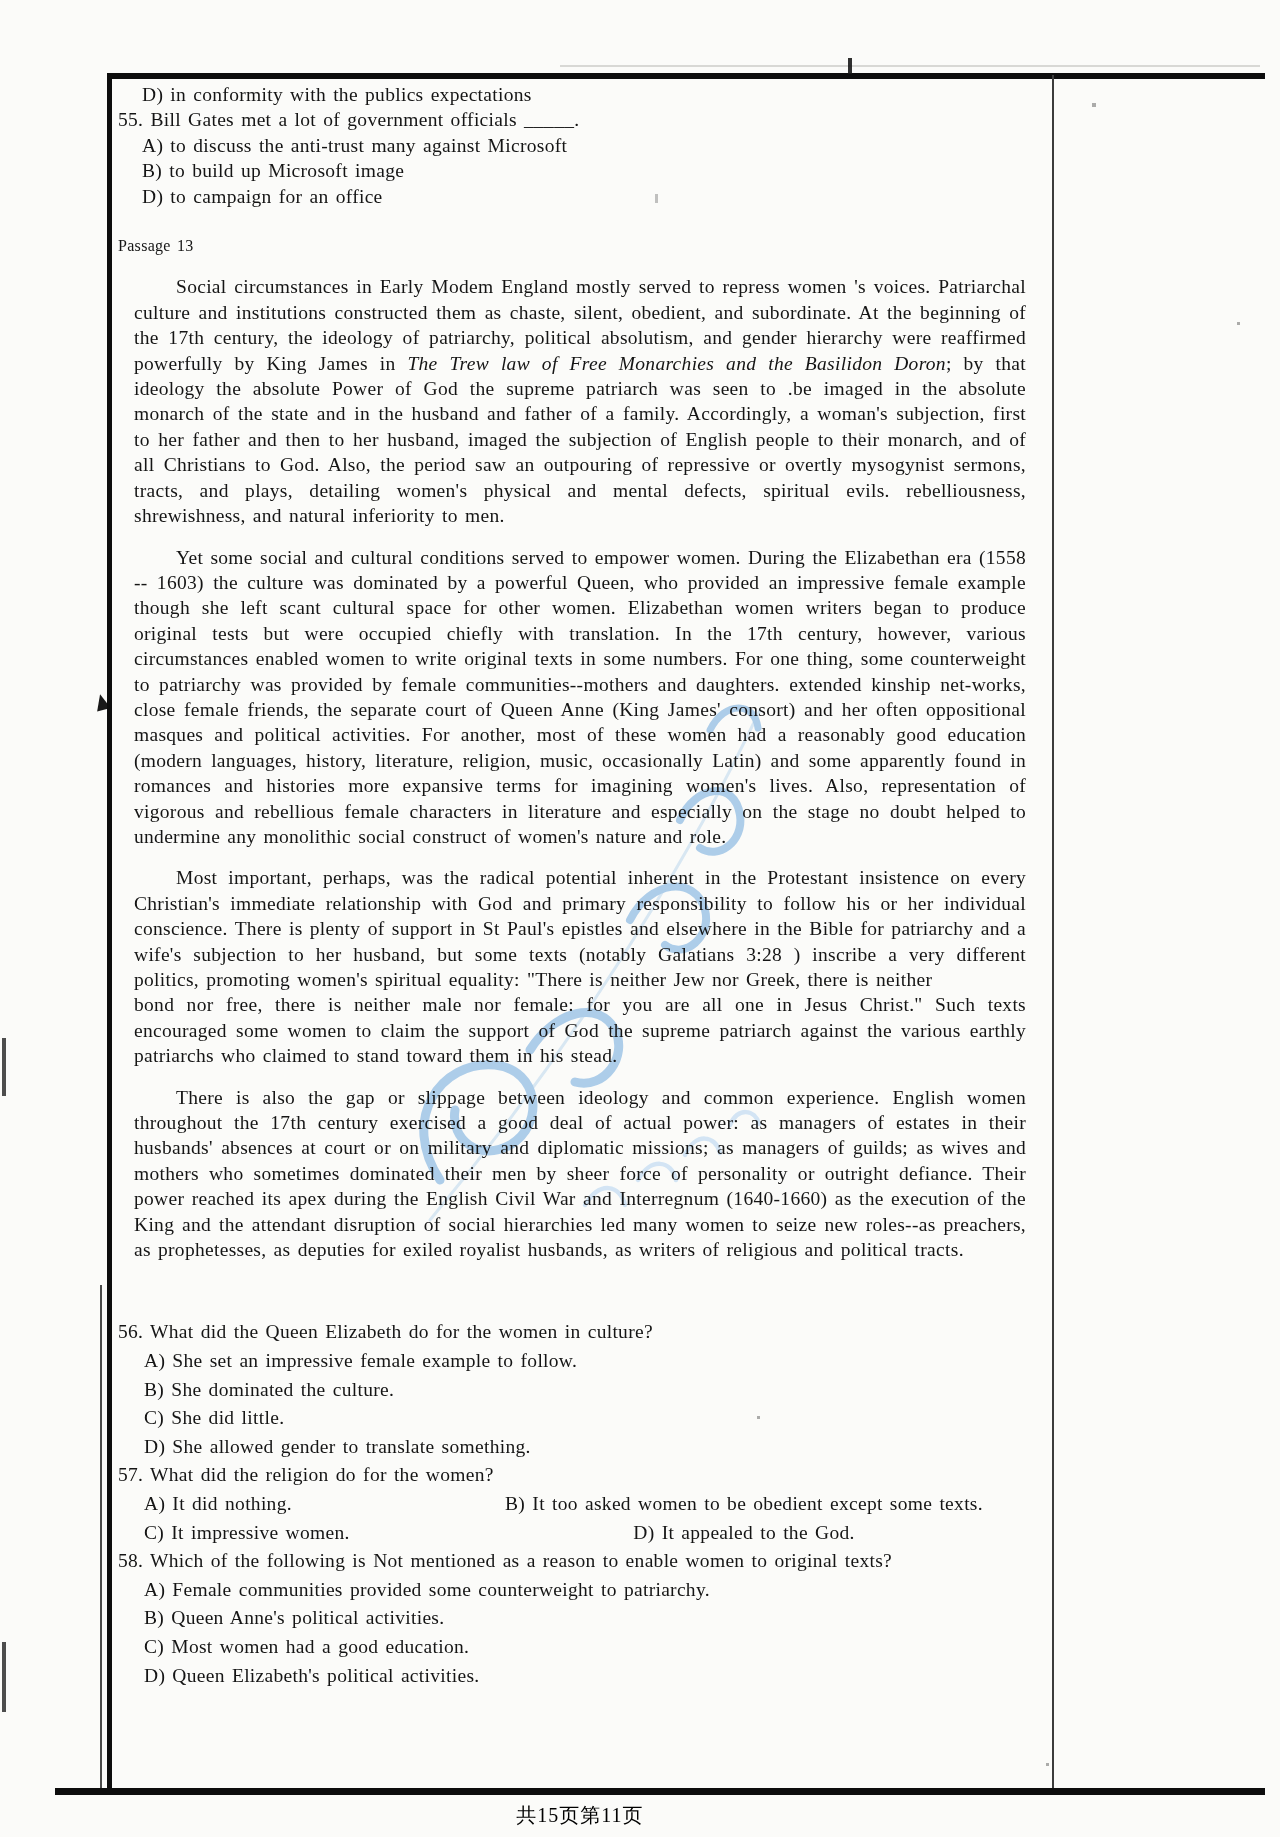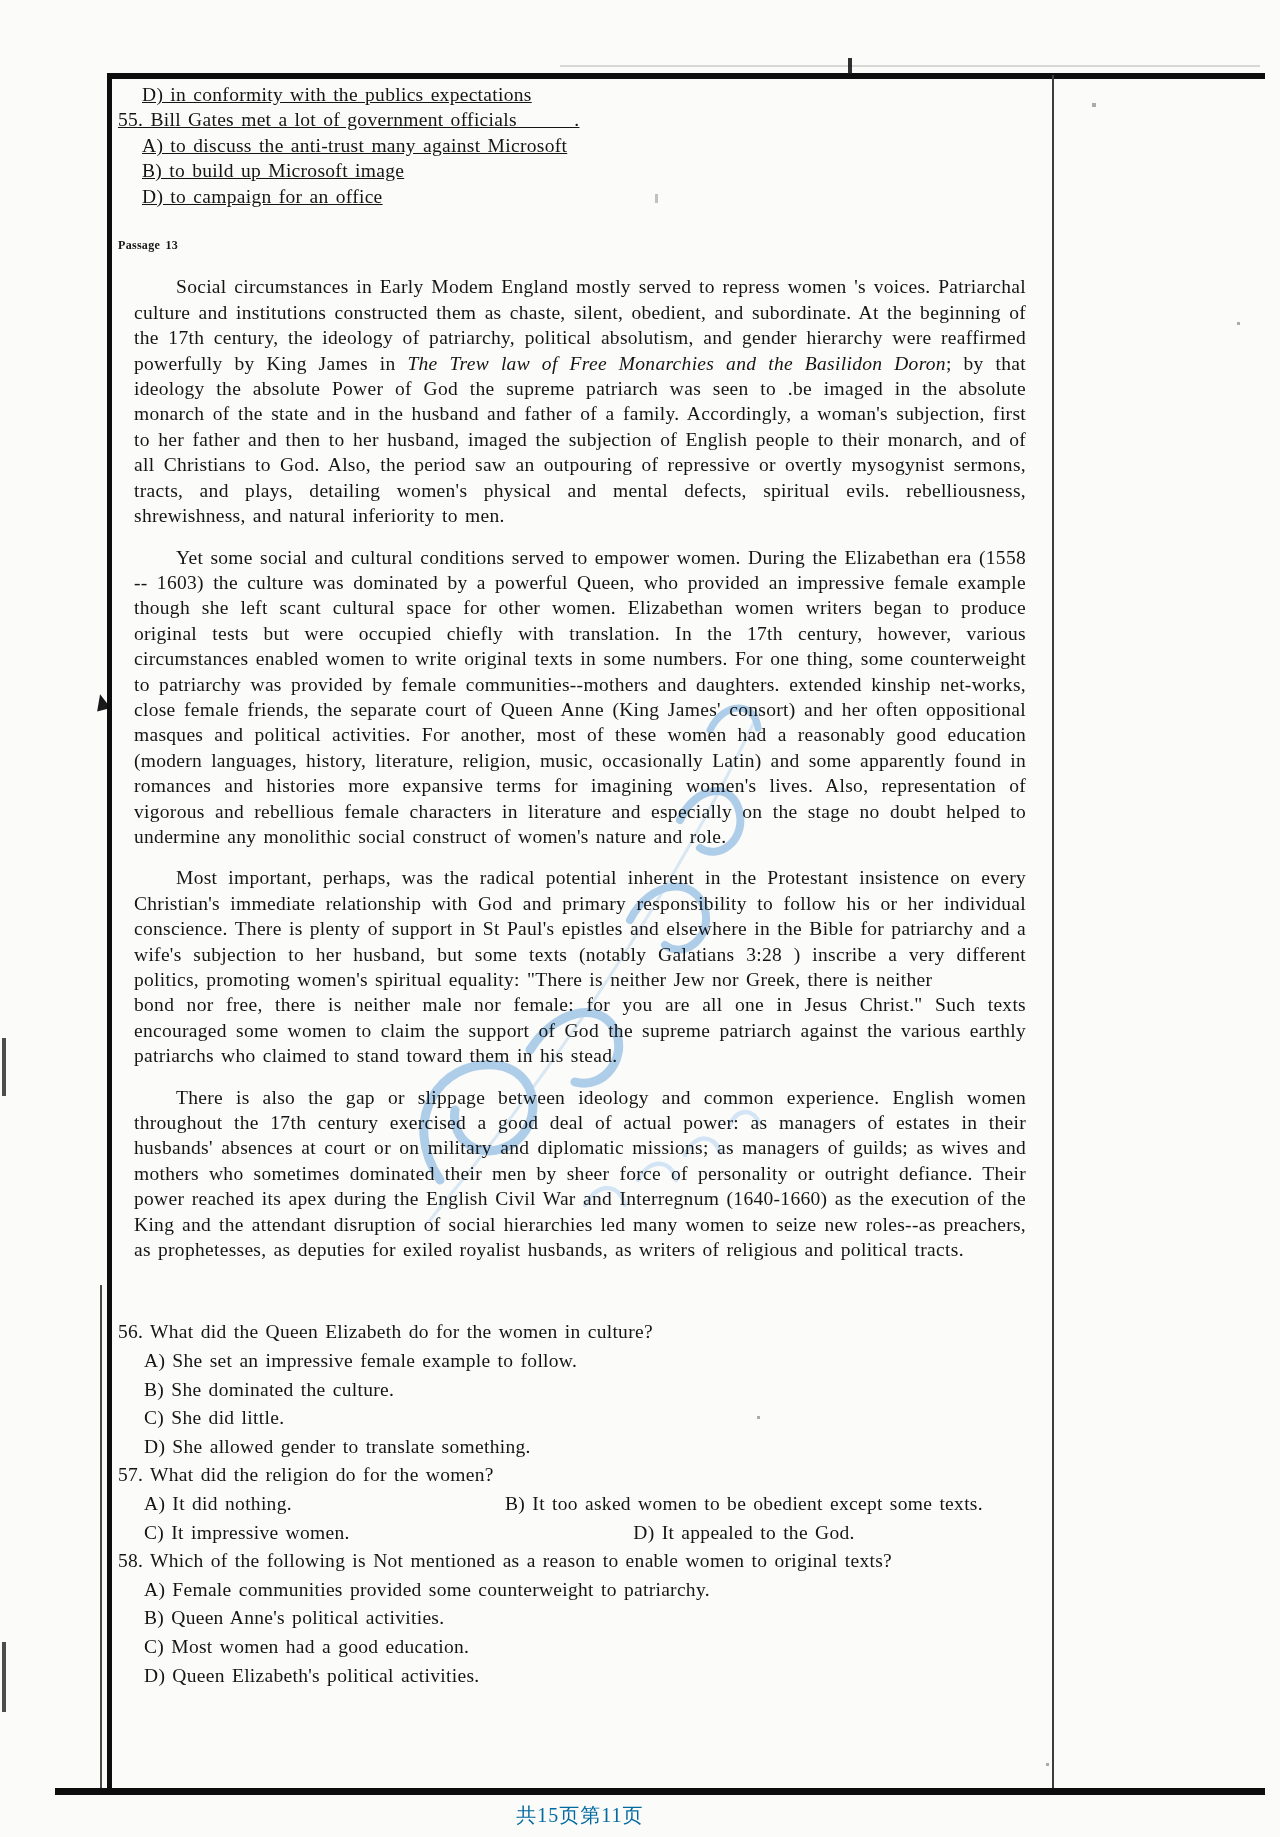--- a/index.html
+++ b/index.html
@@ -17,34 +17,34 @@
   .rule-left-double{left:100px;top:1285px;width:2px;height:505px;background:#2c2c2c;opacity:.85;}
   .rule-right{left:1052px;top:75px;width:2px;height:1715px;background:#3c3c3c;}
   .rule-bottom{left:55px;top:1788px;width:1210px;height:7px;}
 
   
   .content{
     position:absolute;left:118px;top:82px;width:924px;
     font-size:19.5px;line-height:25.4px;
     letter-spacing:0.3px;word-spacing:2px;
   }
-  .topline{white-space:nowrap;text-decoration:underline;}
+  .topline{white-space:nowrap;}
   .opt-indent{padding-left:24px;}
-  .passage-heading{font-weight:bold;font-size:12px;margin:24px 0 2px 0;}
+  .passage-heading{font-weight:normal;font-size:16px;margin:24px 0 2px 0;}
   .para{margin:16px;text-align:justify;text-indent:42px;}
   .questions{margin-top:56px;line-height:28.6px;}
   .q-opt{padding-left:26px;}
   .q57-row{display:flex;gap:16px;}
   .q57-left{width:286px;padding-left:26px;flex:0 0 auto;}
   .q57-right{flex:1 1 auto;text-align:center;}
 
   
   .footer{
     position:absolute;left:0;top:1802px;width:1160px;
-    text-align:center;font-size:20px;color:#0369a1;letter-spacing:1px;
+    text-align:center;font-size:20px;color:#000000;letter-spacing:1px;
   }
 
   
   .watermark{position:absolute;left:380px;top:620px;width:400px;height:620px;pointer-events:none;}
 
   
   .speck{position:absolute;background:#6a6a6a;opacity:.55;}
   .arrow-mark{
     position:absolute;left:95px;top:694px;width:0;height:0;
     border-left:7px solid transparent;border-right:7px solid transparent;

